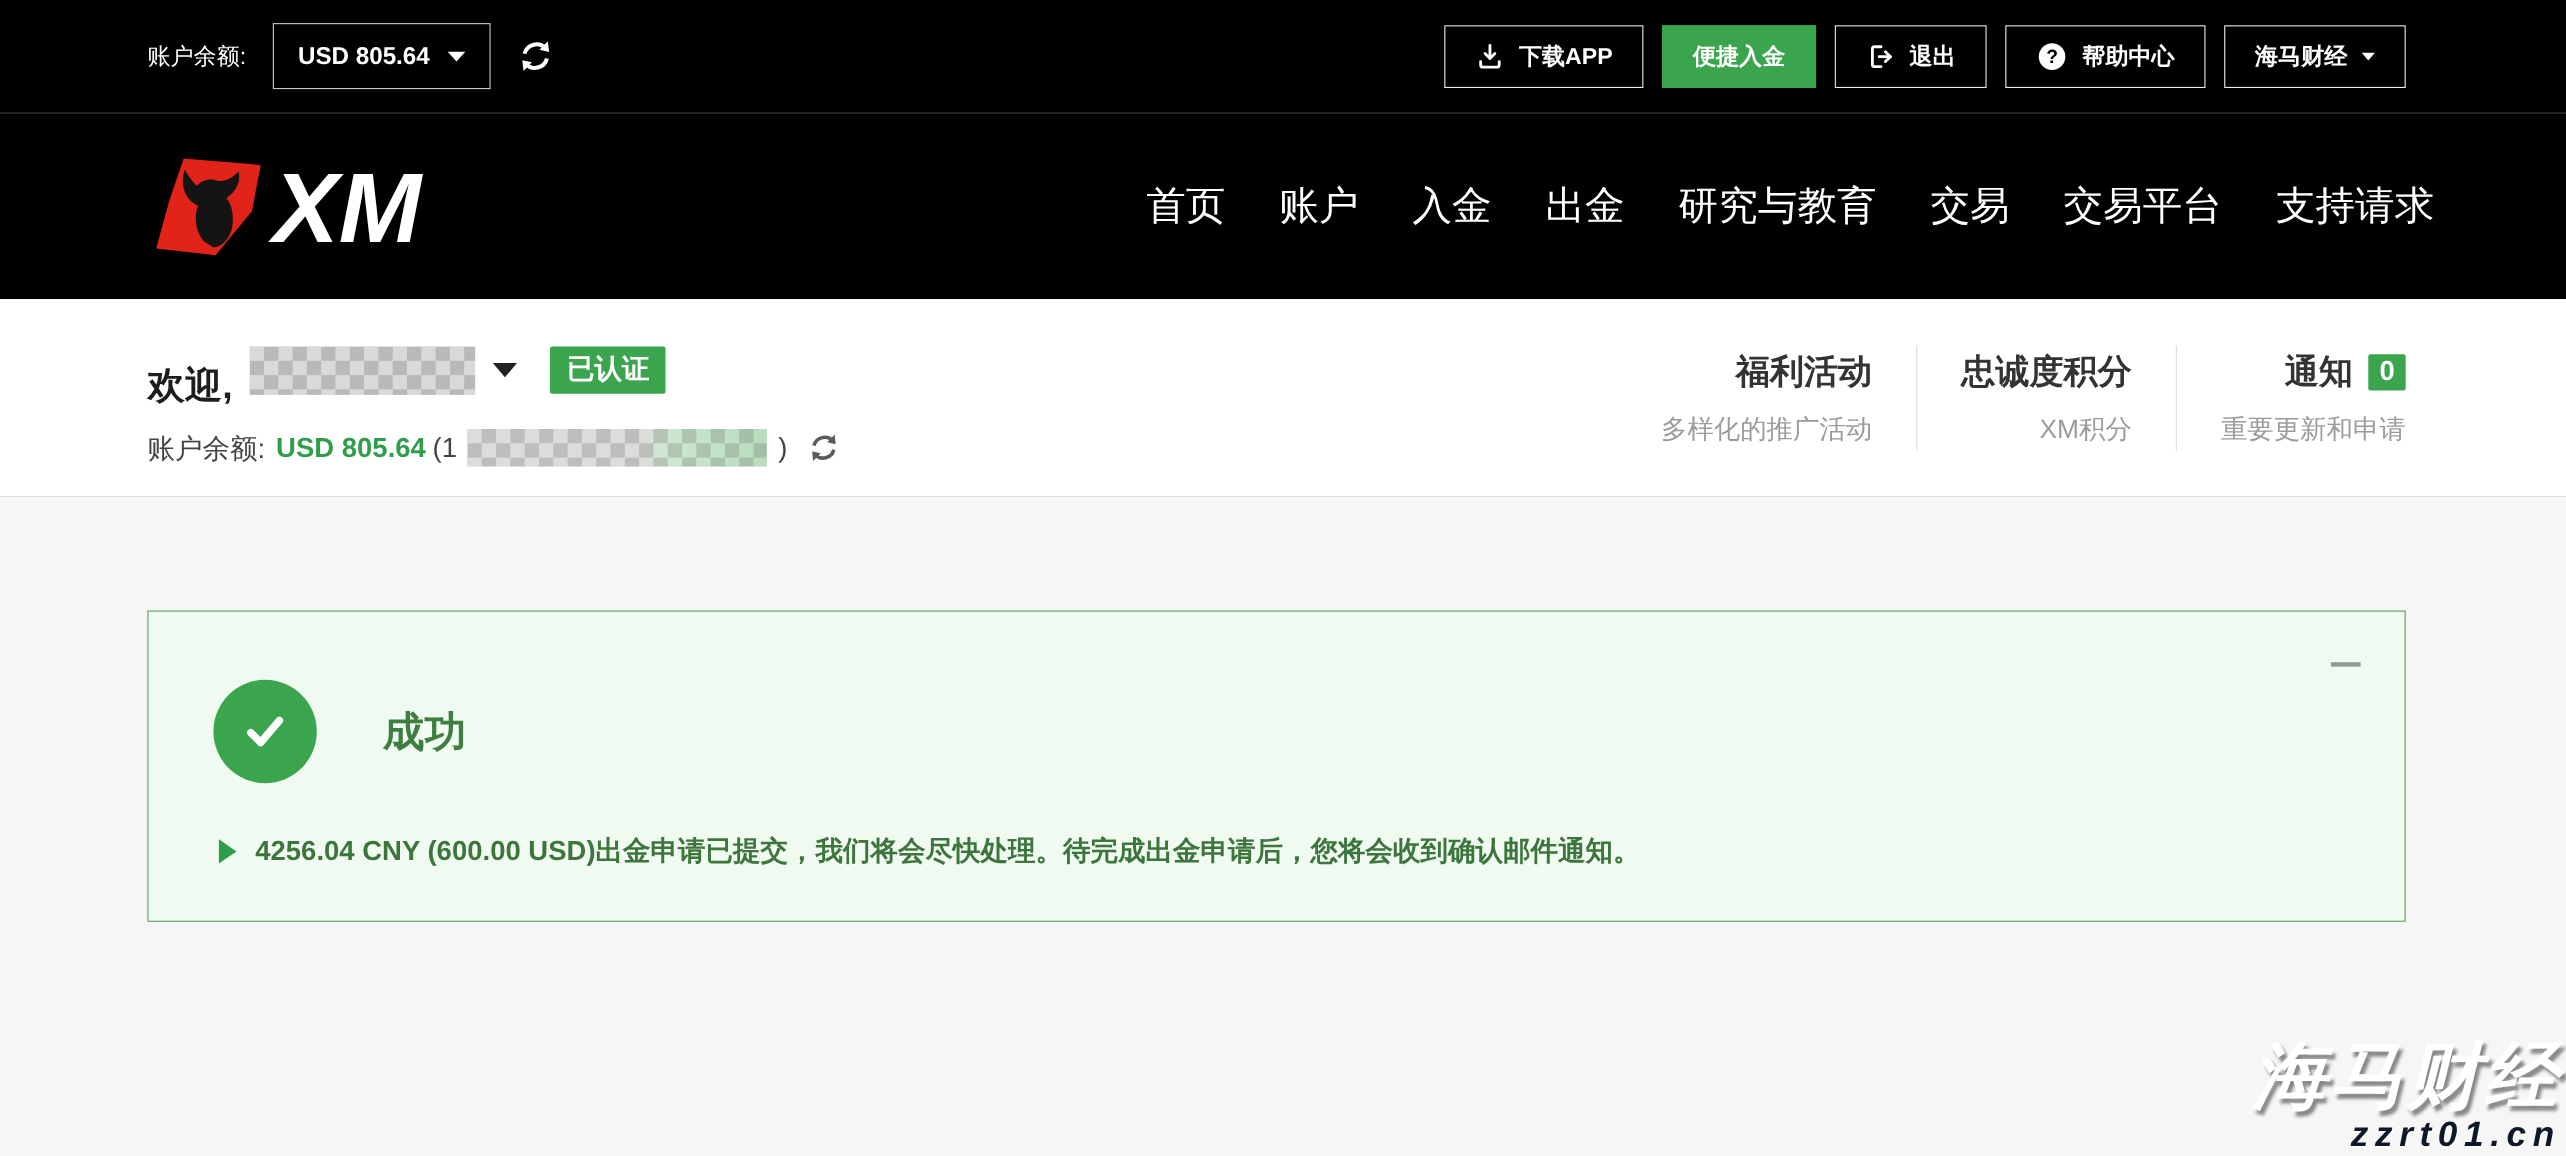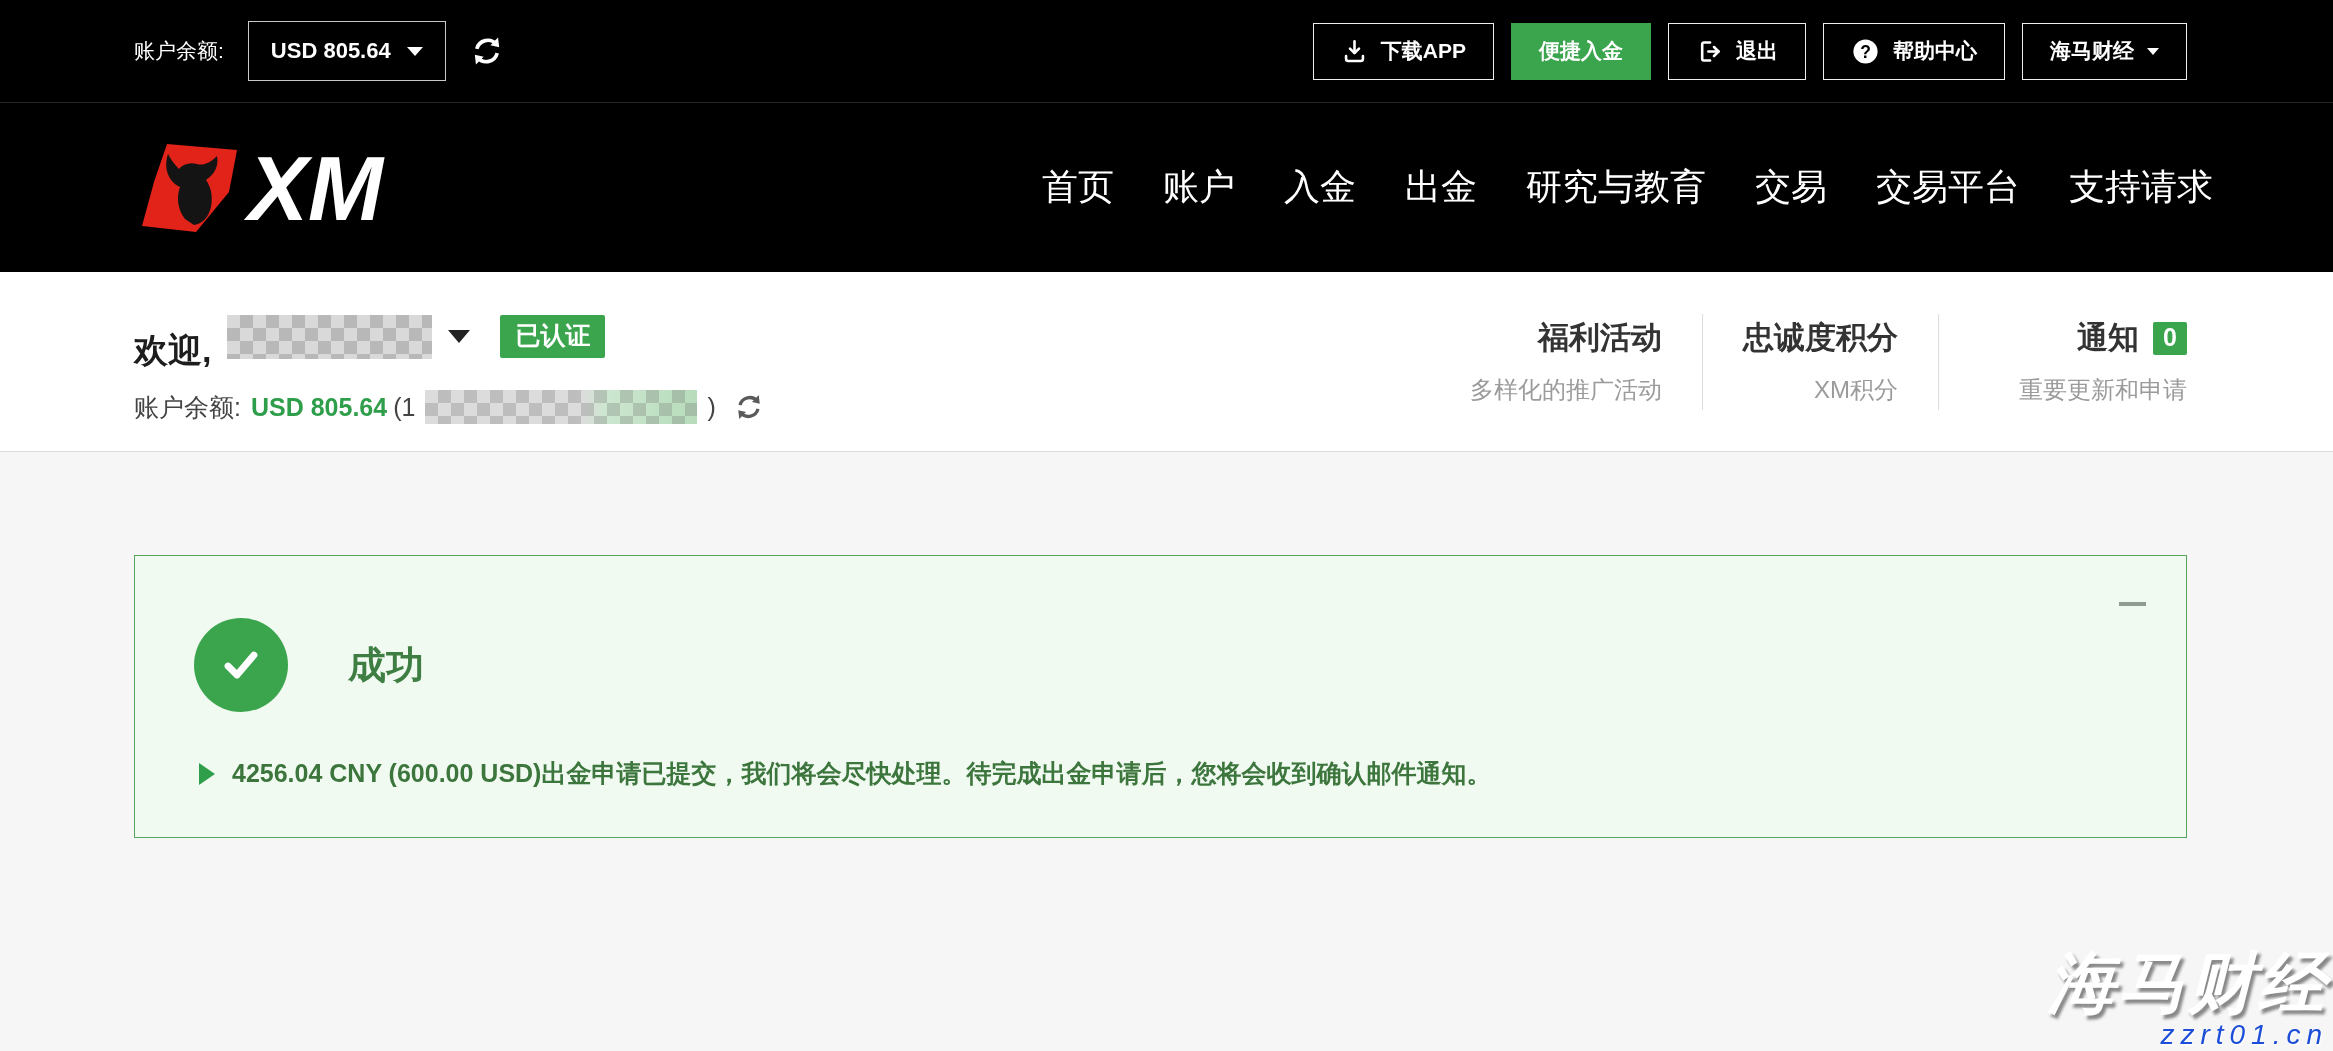--- a/index.html
+++ b/index.html
@@ -76,21 +76,21 @@
   .wl-row2 { display: flex; align-items: center; margin-top: 16px; font-size: 25px; color: #444; }
   .green-amount { color: #2f9e4b; font-weight: bold; margin: 0 6px 0 10px; }
 
   .quick-links { display: flex; align-items: center; }
   .ql-col { text-align: right; padding: 0 40px; cursor: pointer; }
   .ql-col:first-child { padding-left: 0; }
   .ql-col:last-child { padding-right: 0; }
   .ql-col + .ql-col { border-left: 1px solid #ddd; }
   .ql-col { min-height: 96px; display: flex; flex-direction: column; justify-content: center; }
   .ql-title { font-size: 31px; font-weight: bold; color: #333; display: flex; justify-content: flex-end; align-items: center; gap: 14px; }
-  .ql-sub { font-size: 24px; color: #9b9b9b; margin-top: 15px; white-space: nowrap; margin-left: 40px; }
+  .ql-sub { font-size: 24px; color: #9b9b9b; margin-top: 15px; white-space: nowrap; }
   .badge-zero { background: #3aa54c; color: #fff; font-size: 25px; font-weight: bold; padding: 1px 10px 3px; border-radius: 2px; }
 
   
   .content { position: relative; height: 599px; background: #f6f6f6; }
   .alert {
     position: absolute; left: 134px; top: 103px; width: 2053px; height: 283px;
     background: #f1faf1; border: 1px solid #56a35c;
   }
   .alert-dash { position: absolute; top: 46px; right: 40px; width: 27px; height: 4px; background: #8f9a90; cursor: pointer; }
   .alert-head { display: flex; align-items: center; margin: 62px 0 0 59px; gap: 60px; }
@@ -98,21 +98,21 @@
     width: 94px; height: 94px; border-radius: 50%; background: #3aa54c;
     display: flex; align-items: center; justify-content: center; flex: none;
   }
   .alert-title { font-size: 38px; font-weight: bold; color: #3e7e42; }
   .alert-msg { display: flex; align-items: center; gap: 17px; margin: 45px 0 0 64px; font-size: 25px; font-weight: 700; color: #3c763d; }
   .tri-bullet { width: 0; height: 0; border-top: 11px solid transparent; border-bottom: 11px solid transparent; border-left: 16px solid #2f9e4b; flex: none; }
 
   
   .watermark { position: absolute; right: 5px; bottom: 2px; text-align: right; font-style: italic; line-height: 1.05; pointer-events: none; }
   .wm1 { font-size: 67px; font-weight: bold; color: #fff; letter-spacing: 3px; text-shadow: 3px 4px 3px rgba(0,0,0,0.45); }
-  .wm2 { font-size: 28px; font-weight: normal; color: #1d4ed8; letter-spacing: 6px; text-shadow: 1px 2px 1px rgba(255,255,255,0.9); margin-top: 1px; }
+  .wm2 { font-size: 32px; font-weight: bold; color: #0f172a; letter-spacing: 6px; text-shadow: 1px 2px 1px rgba(255,255,255,0.9); margin-top: 1px; }
 </style>
 </head>
 <body>
 
 <div class="topbar">
   <div class="topbar-left">
     <span class="balance-label">账户余额:</span>
     <div class="balance-select">
       <span>USD 805.64</span>
       <span class="caret-down"></span>

